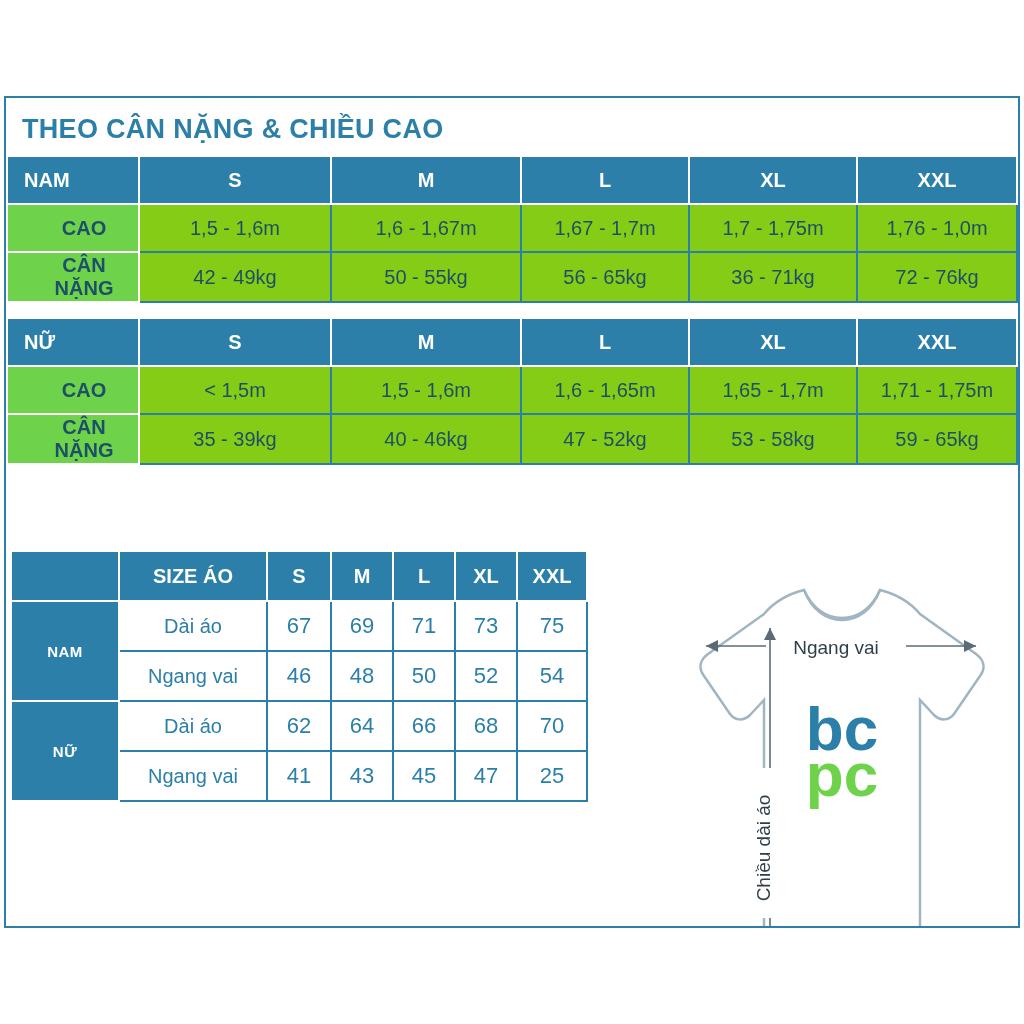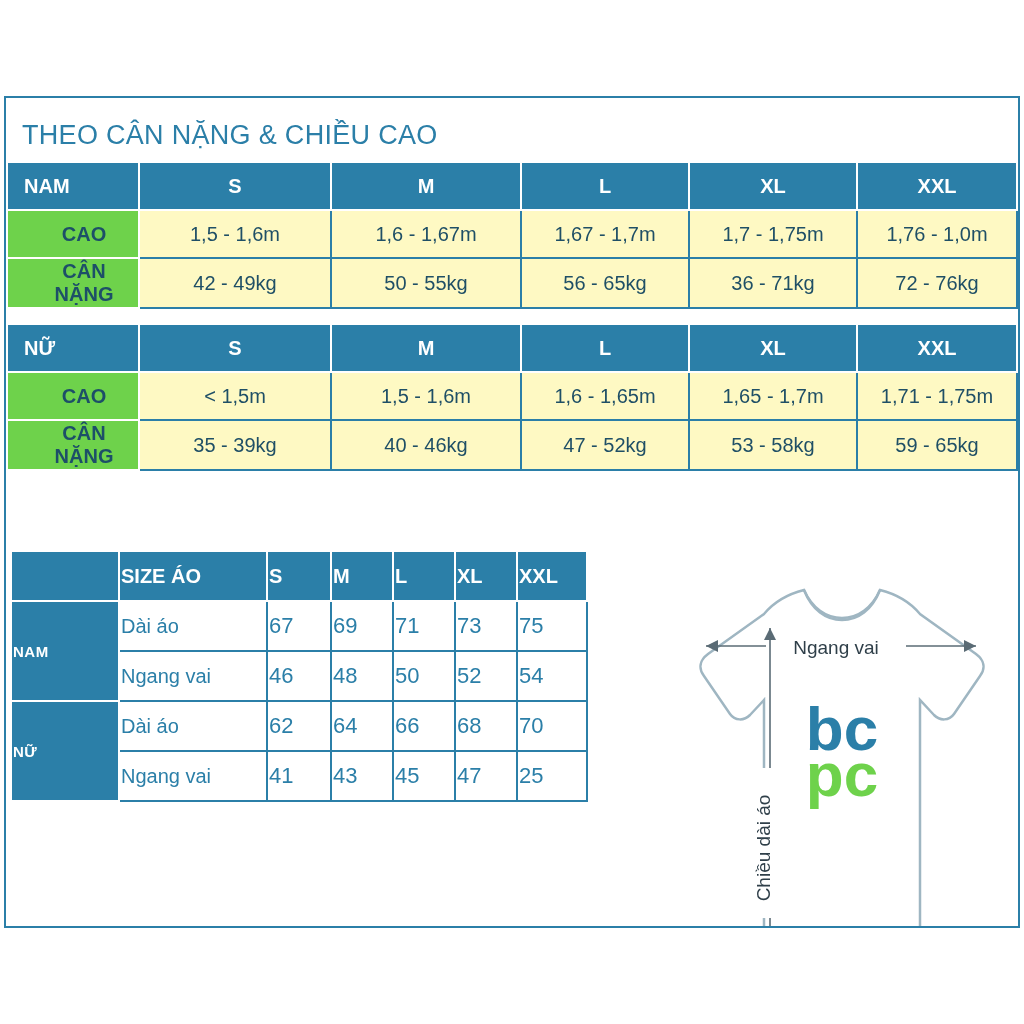--- a/index.html
+++ b/index.html
@@ -28,23 +28,23 @@
     background: #ffffff;
     border: 2px solid #2b7fa8;
     box-sizing: border-box;
     overflow: hidden;
   }
 
   
   .heading {
     color: #2b7fa8;
     font-size: 27px;
-    font-weight: normal;
+    font-weight: bold;
     letter-spacing: 0.3px;
-    padding: 22px 0 10px 16px;
+    padding: 16px 0 10px 16px;
   }
   .heading.second {
     padding-top: 16px;
   }
 
   
   table {
     border-collapse: collapse;
     table-layout: fixed;
   }
@@ -72,41 +72,42 @@
   }
   .rowlabel {
     background: #6ed24b;
     color: #1d4f68;
     font-weight: bold;
     text-align: left;
     padding-left: 23px;
     font-size: 19px;
   }
   .val {
-    background: #fef9c3;
+    background: #84cc16;
     color: #1f4f66;
     border: 2px solid #2b7fa8 !important;
     font-size: 20px;
   }
   .gap {
     height: 14px;
   }
 
   
   .t2wrap {
     position: absolute;
     left: 4px;
     top: 452px;
     width: 578px;
   }
   .t2 {
     width: 578px;
   }
   .t2 td {
     border: 2px solid #ffffff;
+    text-align: center;
     vertical-align: middle;
     box-sizing: border-box;
     height: 50px;
   }
   .t2 .cell {
     color: #2b7fa8;
     font-size: 22px;
     background: #ffffff;
     border: 2px solid #2b7fa8 !important;
   }

